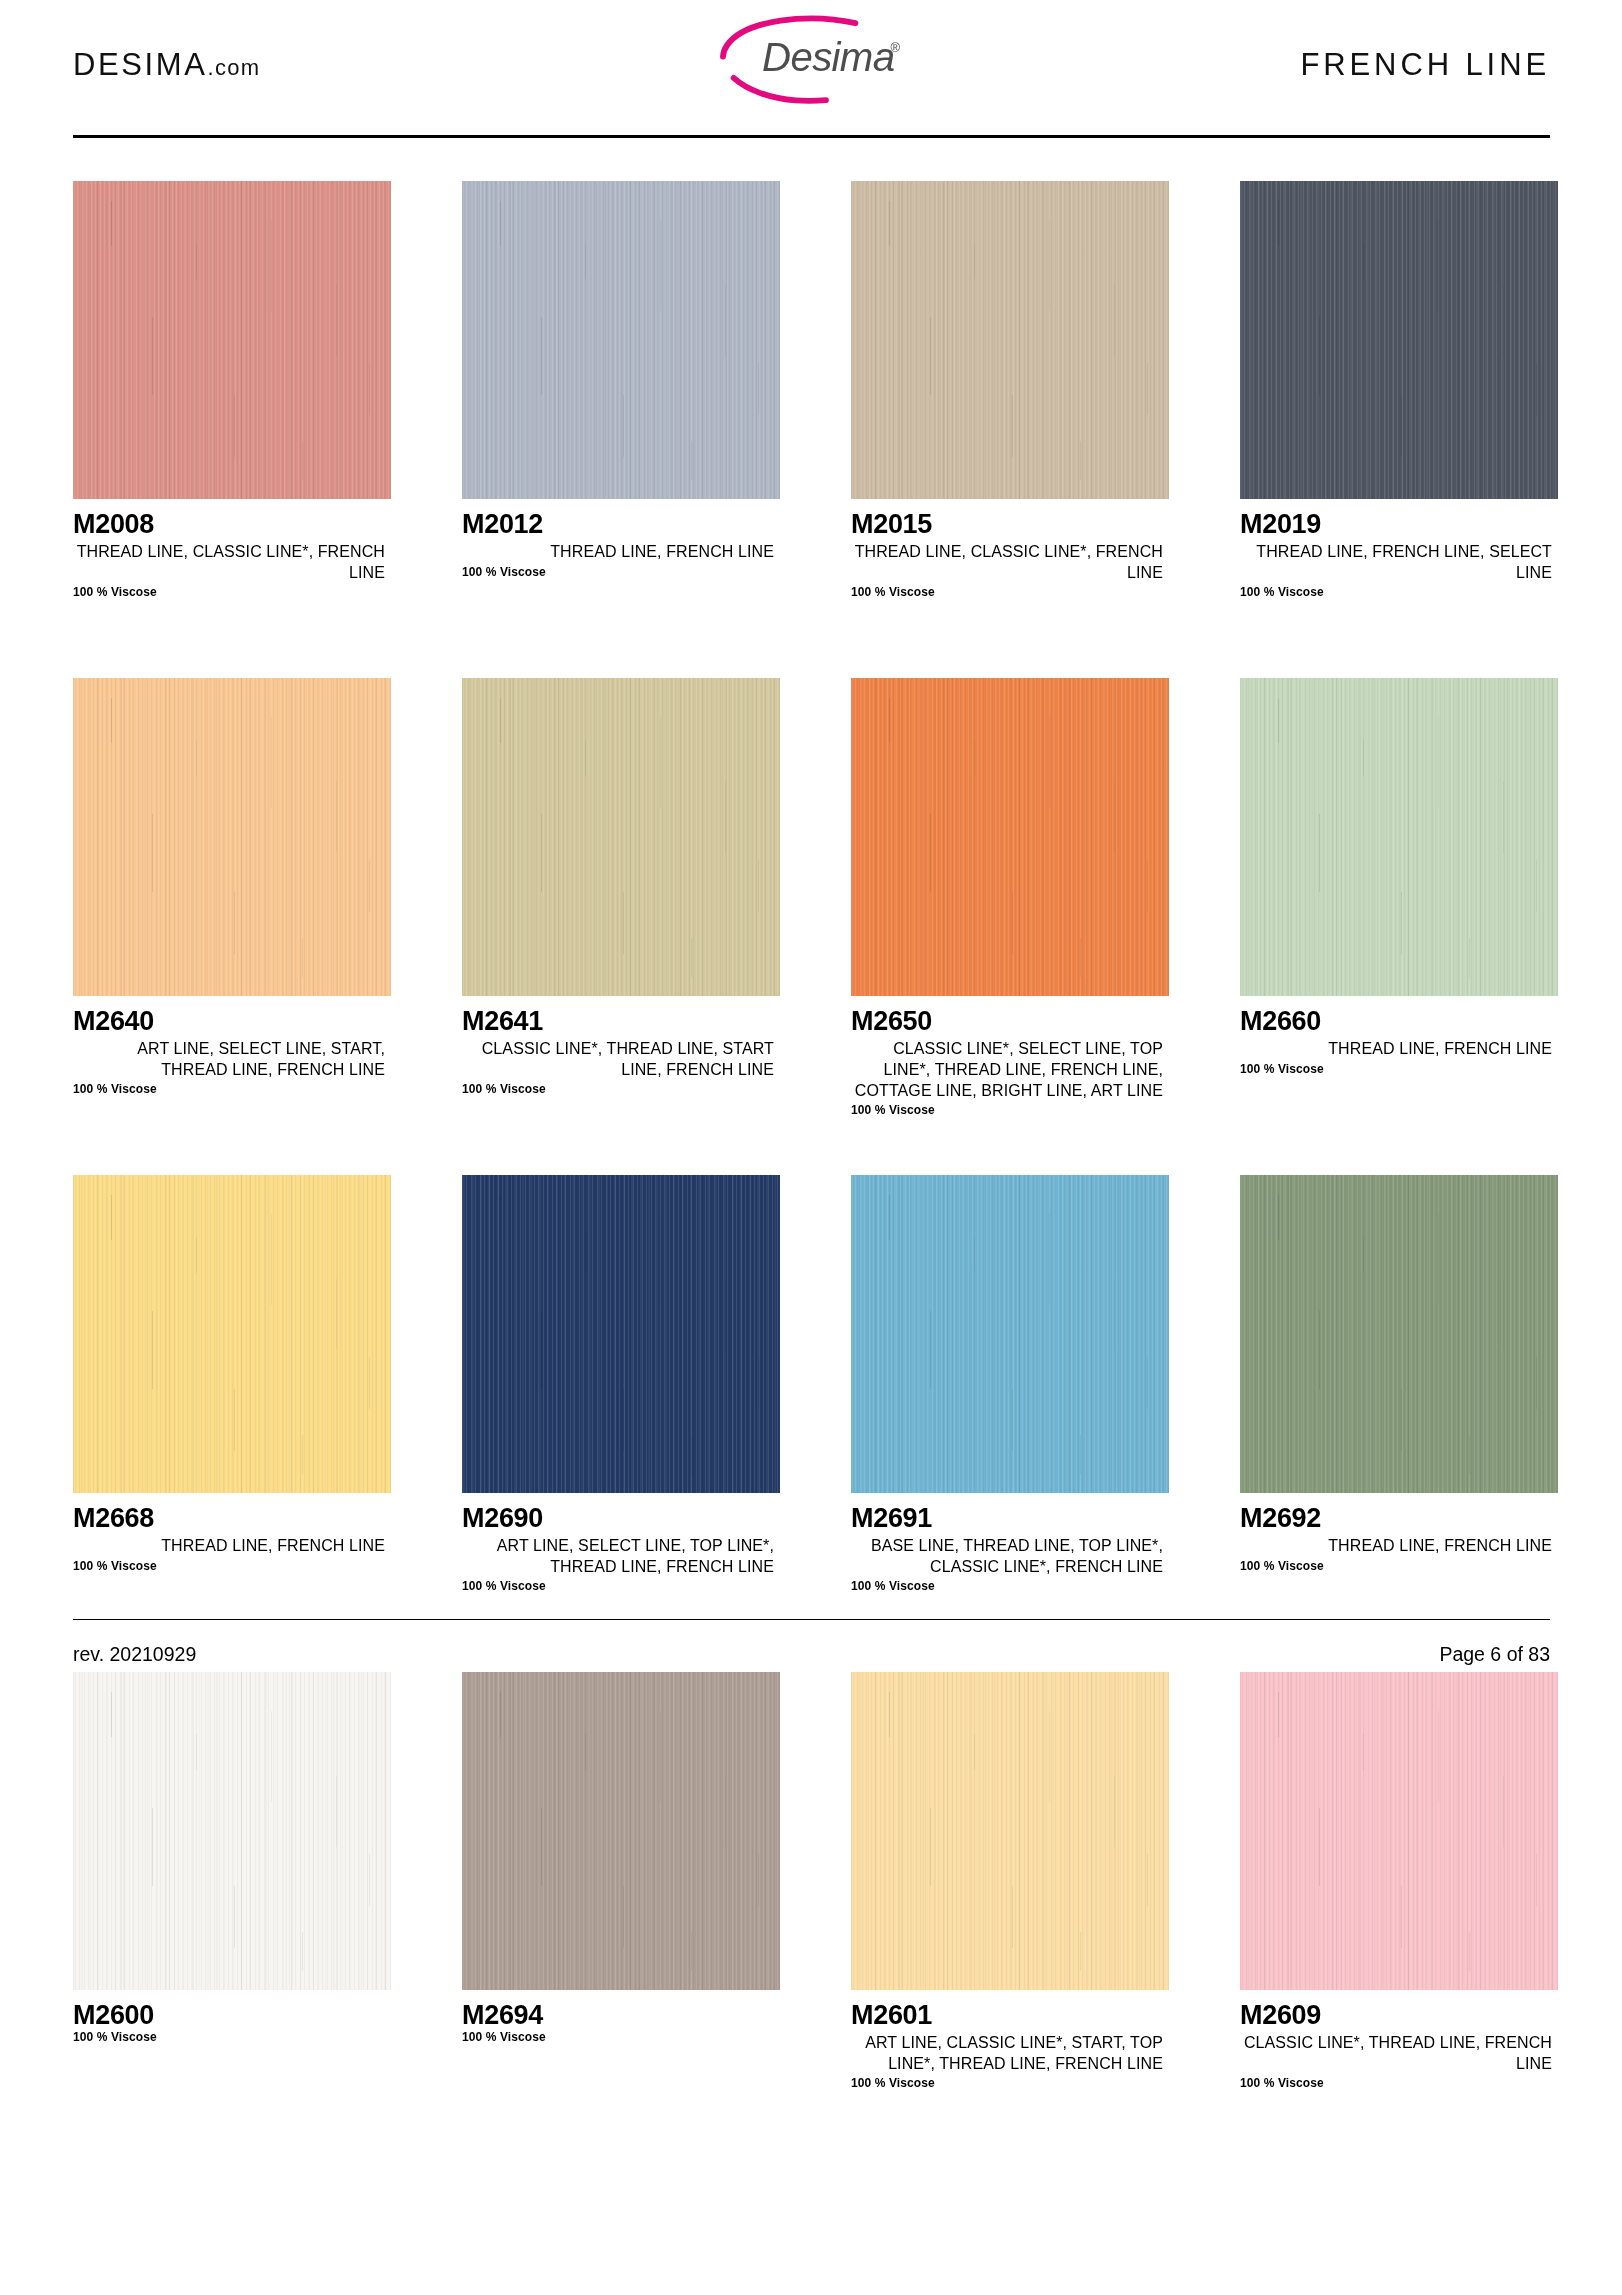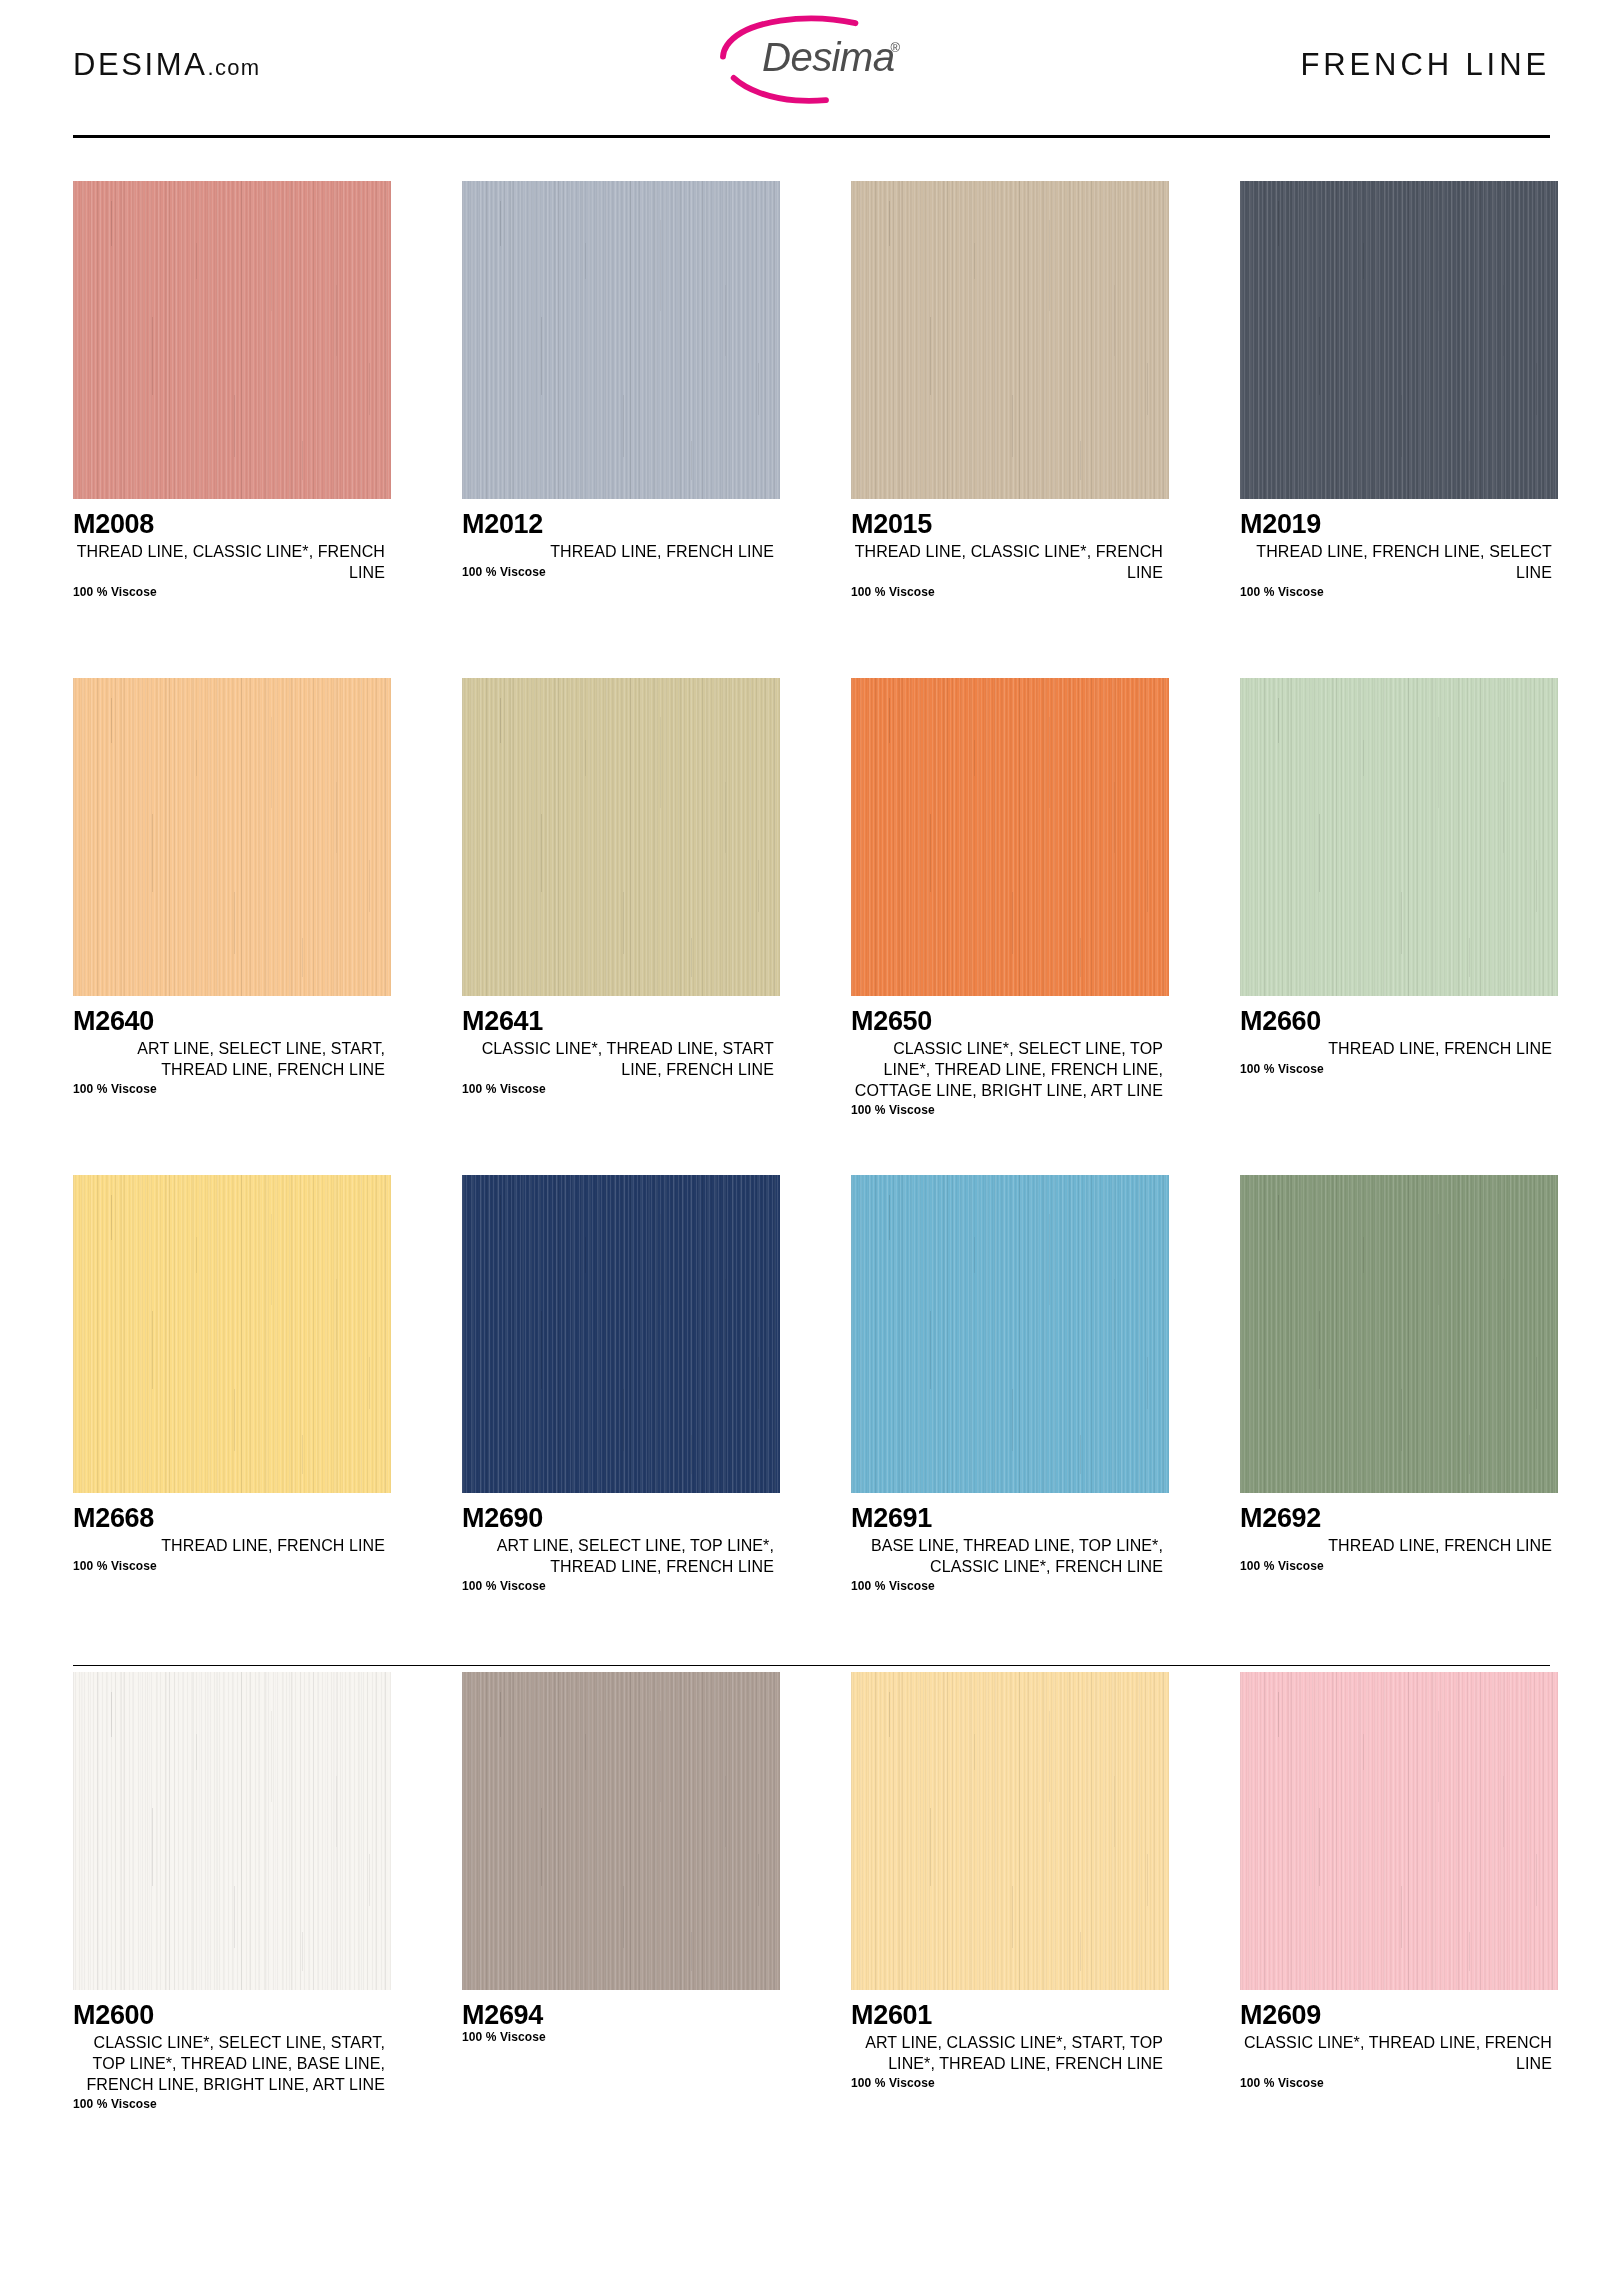--- a/index.html
+++ b/index.html
@@ -301,21 +301,20 @@
         <div class="code">M2692</div>
         <div class="desc">THREAD LINE, FRENCH LINE</div>
         <div class="composition">100 % Viscose</div>
       </div>
       <div class="swatch-card">
         <div class="swatch" style="background: rgb(247, 245, 241);">
           <div class="tex"></div>
           <div class="slub"></div>
         </div>
         <div class="code">M2600</div>
-        <div class="desc">CLASSIC LINE*, SELECT LINE, START, TOP LINE*, THREAD LINE, BASE LINE, FRENCH LINE, BRIGHT LINE, ART LINE</div>
         <div class="composition">100 % Viscose</div>
       </div>
       <div class="swatch-card">
         <div class="swatch" style="background: rgb(173, 158, 149);">
           <div class="tex"></div>
           <div class="slub"></div>
         </div>
         <div class="code">M2694</div>
         <div class="composition">100 % Viscose</div>
       </div>
@@ -334,16 +333,20 @@
           <div class="slub"></div>
         </div>
         <div class="code">M2609</div>
         <div class="desc">CLASSIC LINE*, THREAD LINE, FRENCH LINE</div>
         <div class="composition">100 % Viscose</div>
       </div>
     </div>
 
   <div class="footer-wrap">
     <div class="rule-bottom"></div>
+    <div class="footer">
+      <div>rev. 20210929</div>
+      <div>Page 6 of 83</div>
+    </div>
   </div>
 
 </div>
 
 
 </body></html>

